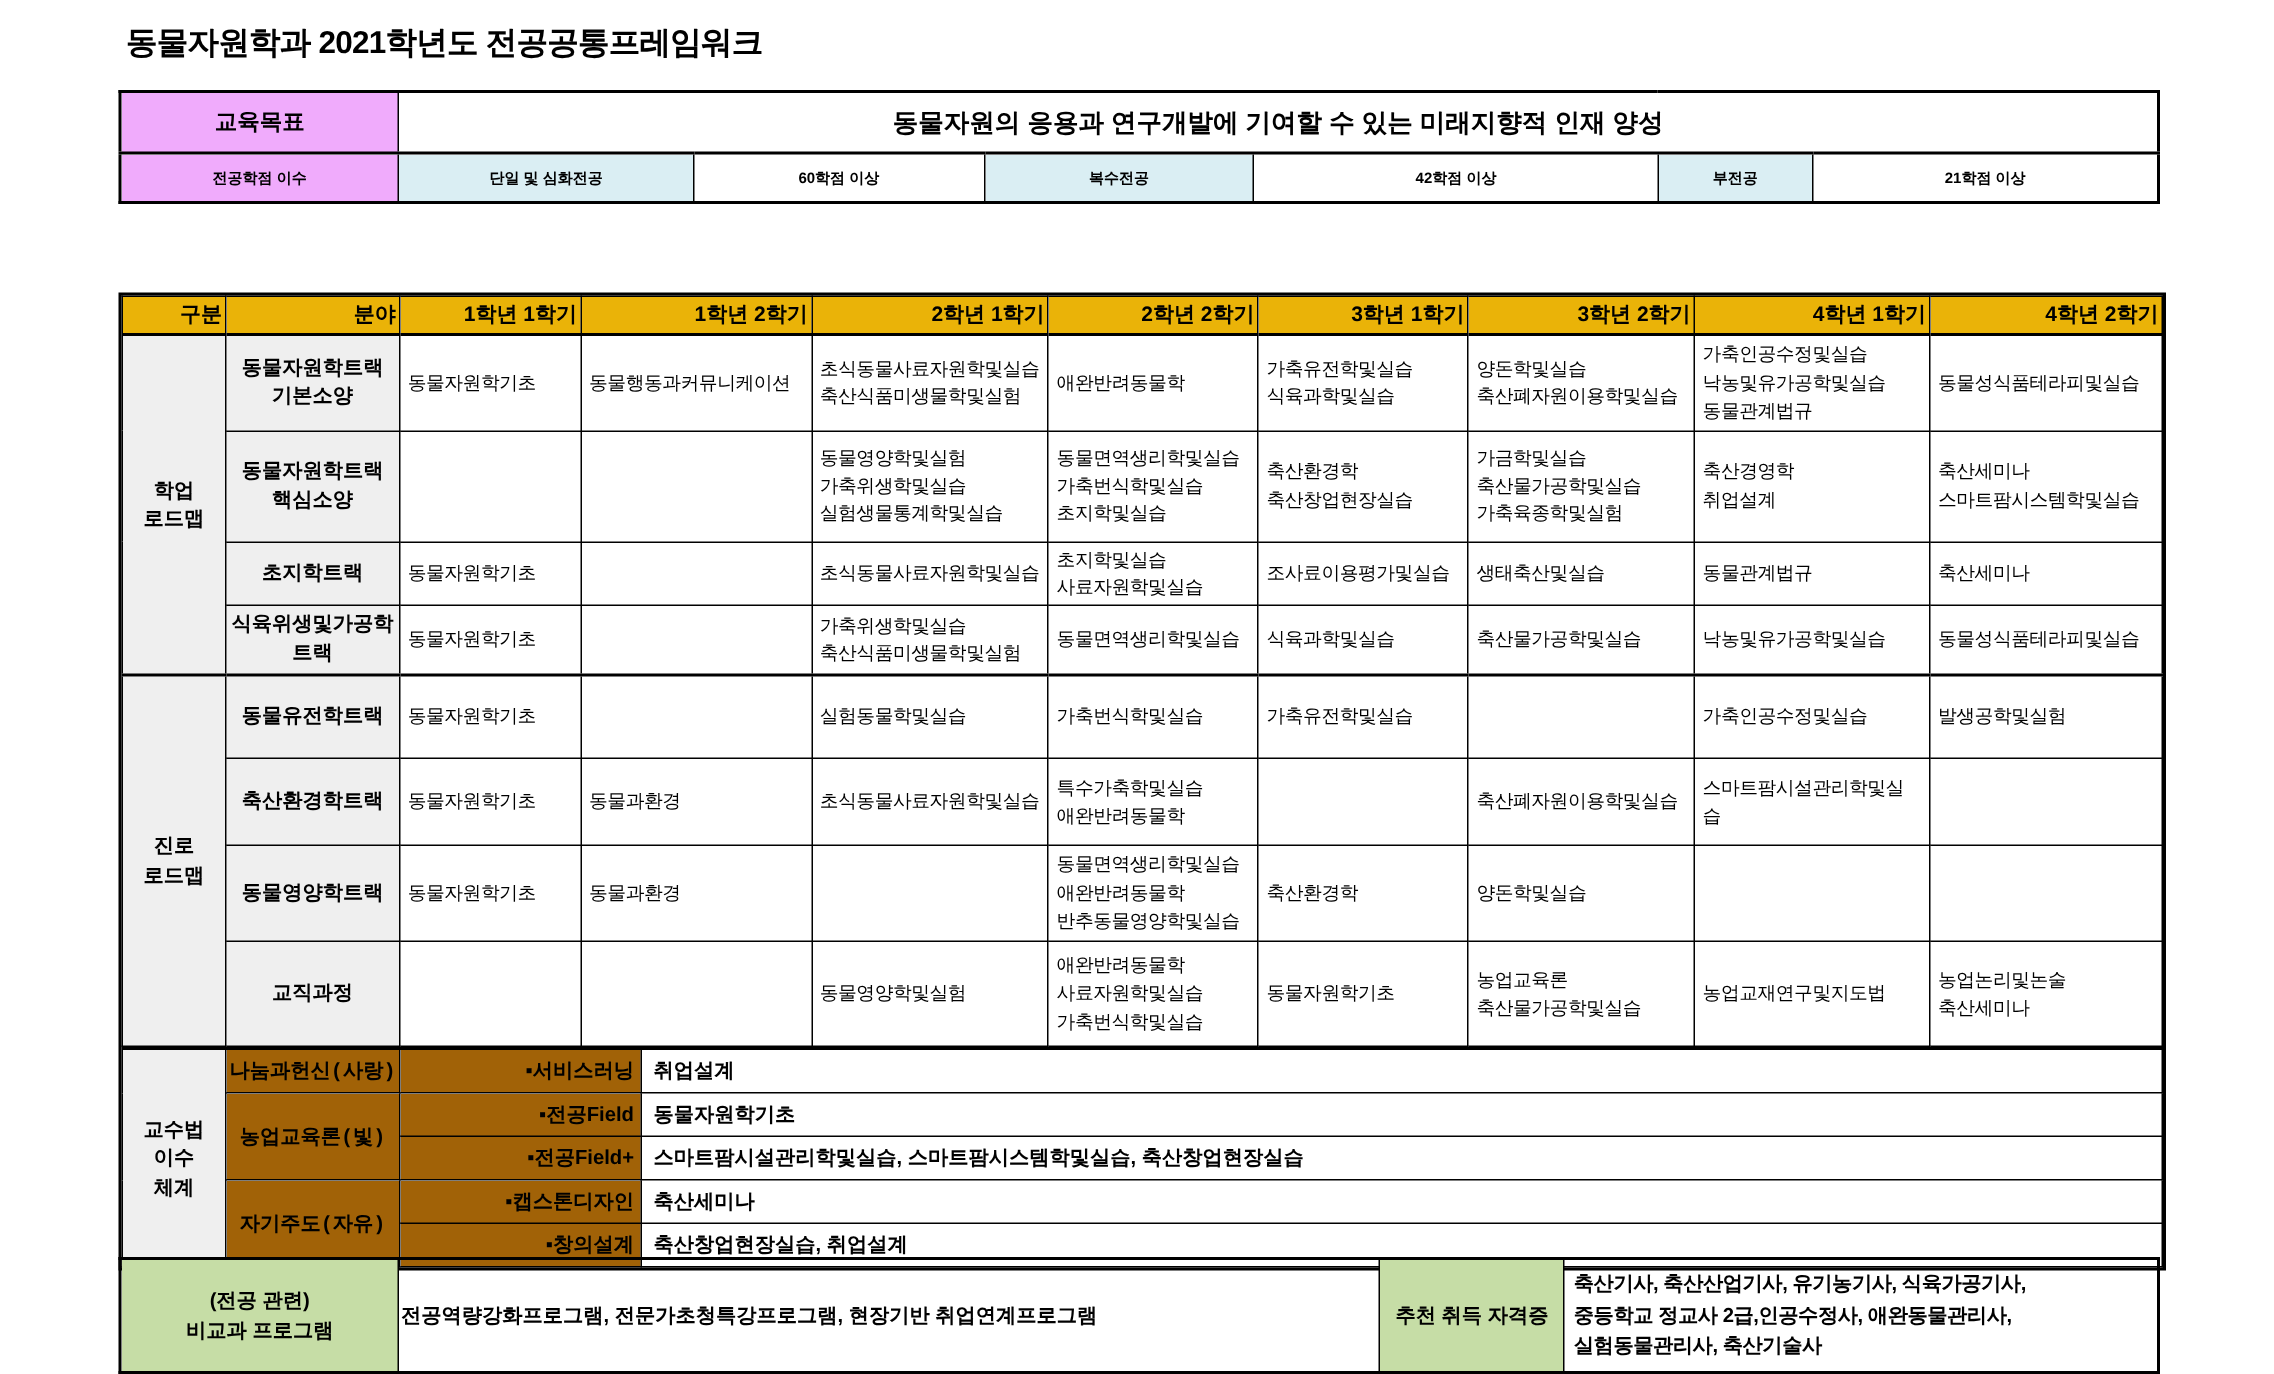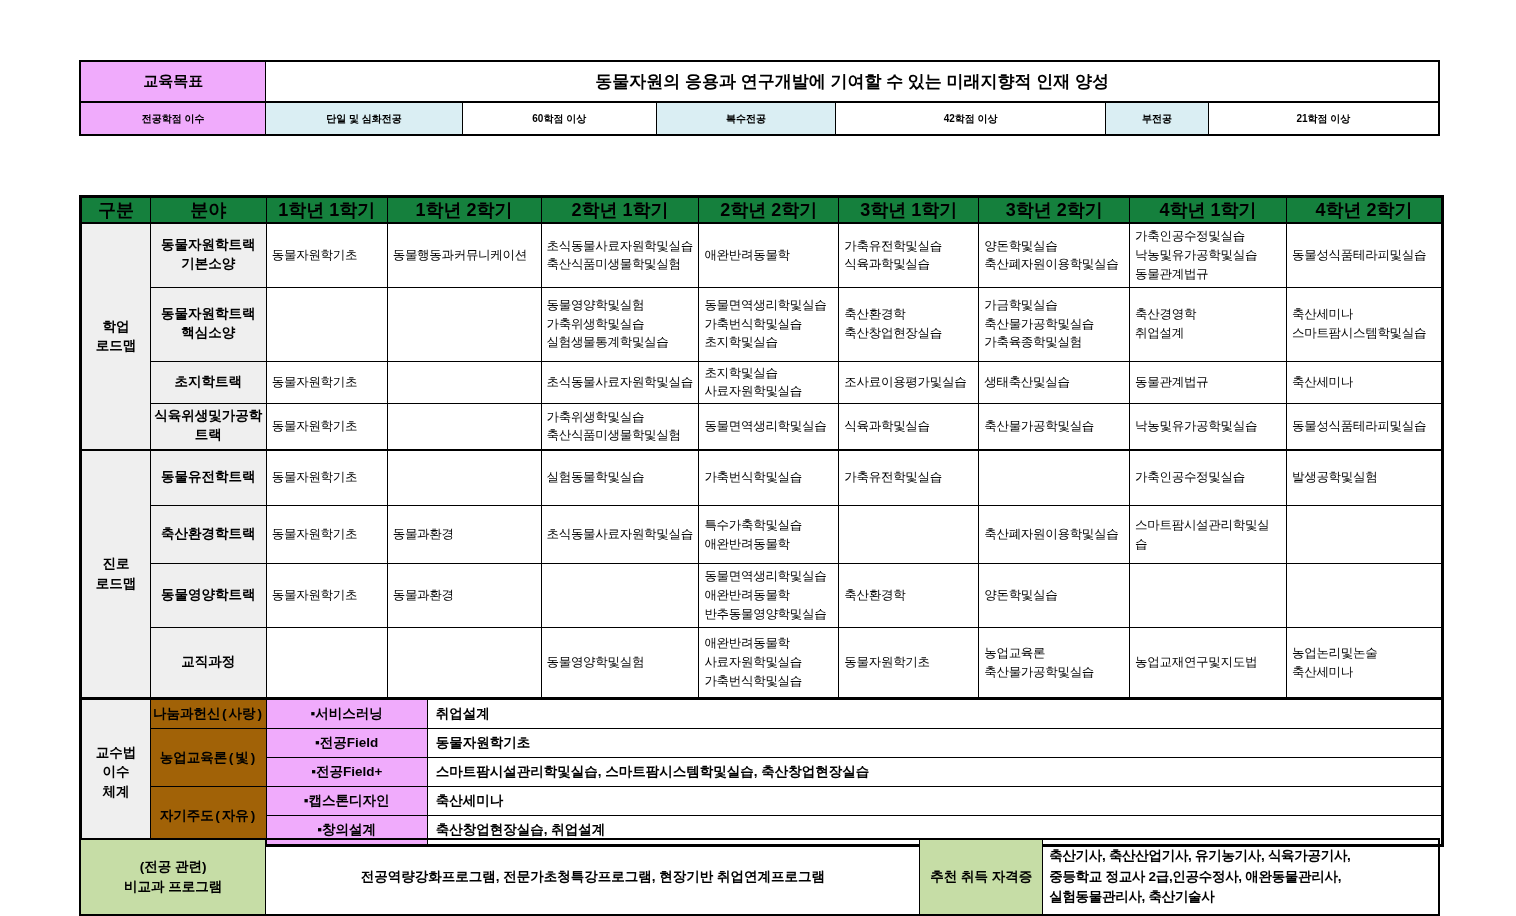--- a/index.html
+++ b/index.html
@@ -22,43 +22,44 @@
 
   .teal  { background:#f0abfc; }
   .blue  { background:#daeef3; }
   .green { background:#c6dda6; }
 
   .t1 td { font-size:15px; font-weight:bold; text-align:center; height:37px; }
   .t1 .goalval { font-size:17px; }
   .t1 .rowB td { height:29px; font-size:10px; }
   .t2 td { font-size:15px; font-weight:bold; text-align:center; height:34px; }
 
-  .maintbl thead th { background:#15803d; font-size:18px; font-weight:bold; text-align:center;
+  .maintbl thead th { background:#eab308; font-size:14px; font-weight:bold; text-align:right;
                       height:24px; border-bottom:2.5px solid #000; padding:0 2px; }
   .maintbl td.group, .pedtbl td.group { background:#efefef; font-size:13.5px; font-weight:bold; text-align:center; white-space:pre-line; line-height:1.45; }
   .maintbl td.track { background:#efefef; font-size:13.5px; font-weight:bold; text-align:center; white-space:pre-line; line-height:1.4; padding:0 2px; }
   .maintbl td.course { font-size:12.5px; text-align:left; padding:2px 5px; white-space:pre-line; line-height:1.5; letter-spacing:-0.3px; }
   .maintbl tr.sec-start td { border-top:2.5px solid #000; }
 
   .pedtbl { border-top:2.5px solid #000; }
   .pedtbl td { height:26px; }
   .pedtbl td.cat { background:#a16207; font-size:13.5px; font-weight:bold; text-align:center;font-family:Liberation Mono, monospace; }
-  .pedtbl td.item { background:#f0abfc; font-size:13.5px; font-weight:bold; text-align:center; padding:1px 4px; }
+  .pedtbl td.item { background:#a16207; font-size:13.5px; font-weight:bold; text-align:right; padding:1px 4px; }
   .pedtbl td.pval { font-size:13.5px; font-weight:bold; text-align:left; padding:1px 8px; }
 
   .t4 td { height:70px; font-size:13.5px; font-weight:bold; }
   .t4 .lab { text-align:center; white-space:pre-line; line-height:1.5; }
-  .t4 .progval { text-align:center; }
+  .t4 .progval { text-align:left; }
   .t4 .certval { text-align:left; padding:2px 6px; white-space:pre-line; line-height:1.55; letter-spacing:-0.3px; }
 </style>
 </head>
 <body>
 
 <div class="page">
 
+  <h1 class="title">동물자원학과 2021학년도 전공공통프레임워크</h1>
 
   <div class="abs t1">
     <table>
       <colgroup>
         <col style="width:13.67%">
           <col style="width:14.47%">
           <col style="width:14.25%">
         <col style="width:13.23%">
           <col style="width:19.84%">
           <col style="width:7.57%">

